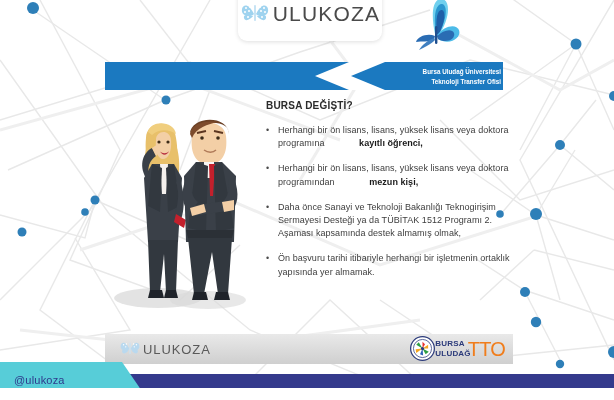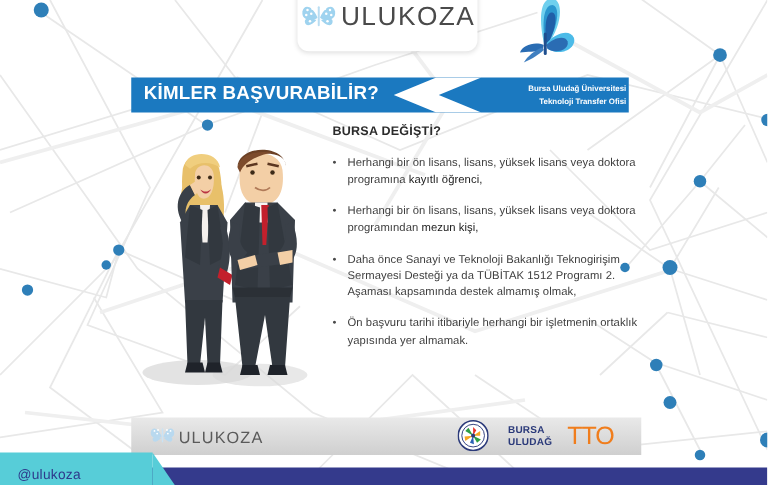--- a/index.html
+++ b/index.html
@@ -63,40 +63,40 @@
   .content h2 {
     font-size: 10px; font-weight: bold; color: #2b2b2b;
     letter-spacing: 0.2px; margin-bottom: 13px;
   }
   .bullet { display: flex; gap: 8px; margin-bottom: 12px; }
   .bullet .dot { color: #4a4a4a; font-size: 9px; line-height: 13px; flex: 0 0 4px; }
   .bullet .txt {
     font-size: 9px; line-height: 13.2px; color: #3d3d3d;
     letter-spacing: 0.05px;
   }
-  .bullet .txt b { color: #1a1a1a; font-weight: normal; }
+  .bullet .txt b { color: #1a1a1a; font-weight: bold; margin-left: 32px; }
 
   
   .people { position: absolute; left: 112px; top: 102px; z-index: 4; }
 
   
   .logobar {
     position: absolute; left: 105px; top: 334px;
     width: 408px; height: 30px;
     background: linear-gradient(to bottom, #e9e9e9 0%, #dcdcdc 50%, #cfcfcf 100%);
     z-index: 4;
   }
   .logobar-left {
     position: absolute; left: 14px; top: 5px;
     display: flex; align-items: center; gap: 2px;
   }
   .logobar-left .wordmark {
     font-size: 13px; letter-spacing: 0.9px; color: #5a5a5a;
   }
-  .tto { position: absolute; right: 22px; top: 2px; display: flex; align-items: center; gap: 15px; }
+  .tto { position: absolute; right: 8px; top: 2px; display: flex; align-items: center; gap: 0; }
   .tto .seal { width: 25px; height: 25px; }
   .tto .bursa-uludag {
     font-size: 8px; font-weight: bold; line-height: 9.5px;
     color: #2b3a7a; letter-spacing: 0.2px;
   }
   .tto .tto-letters {
     font-size: 20px; font-weight: normal; color: #f07d1c;
     letter-spacing: -0.8px; margin-left: -3px; line-height: 22px;
   }
 
@@ -212,21 +212,20 @@
     <path d="M32 38 C29 18, 32 8, 38 8 C44 9, 43 24, 34 39 Z" fill="#2b97cf"></path>
     <path d="M33 38 C31 21, 34 13, 38 14 C42 15, 41 26, 35 38 Z" fill="#1f5fa8"></path>
     <path d="M33 39 C40 30, 52 27, 55 34 C58 42, 45 50, 34 43 Z" fill="#4cbbe8"></path>
     <path d="M33 40 C39 34, 48 32, 50 37 C52 43, 42 48, 34 43 Z" fill="#2a6cb3"></path>
     <path d="M31 40 C24 37, 14 40, 12 46 C18 45, 24 46, 30 44 Z" fill="#2a6cb3"></path>
     <path d="M30 42 C24 44, 18 49, 15 54 C22 51, 28 47, 31 44 Z" fill="#3f7fc0"></path>
     <rect x="31" y="30" width="2.4" height="18" rx="1.2" fill="#1f4f8f"></rect>
   </svg>
 
   <div class="banner">
-    <span class="banner-title">KİMLER BAŞVURABİLİR?</span>
     <svg class="banner-chevrons" width="70" height="28" viewBox="0 0 70 28">
       <polygon points="34,0 70,0 36,14 70,28 34,28 0,14" fill="#ffffff"></polygon>
     </svg>
     <div class="banner-org">
       <div>Bursa Uludağ Üniversitesi</div>
       <div>Teknoloji Transfer Ofisi</div>
     </div>
   </div>
 
   <svg class="people" width="136" height="210" viewBox="0 0 136 210">

